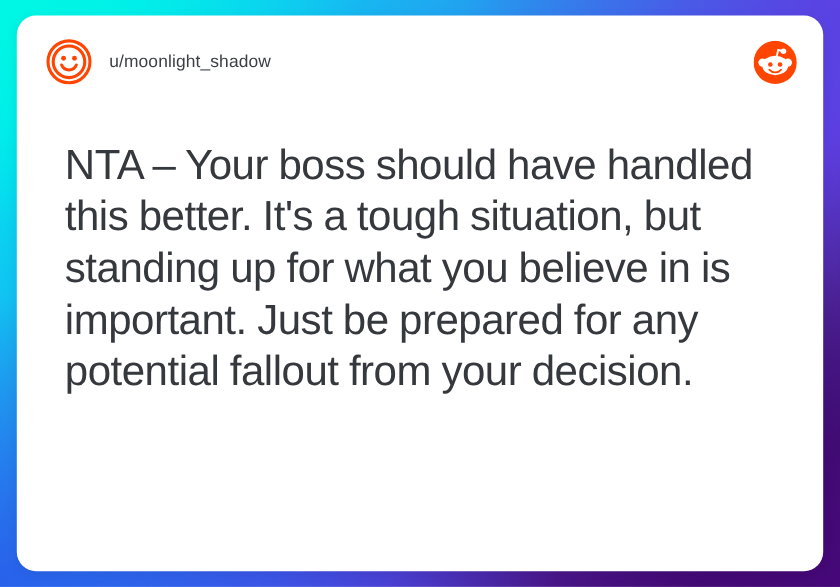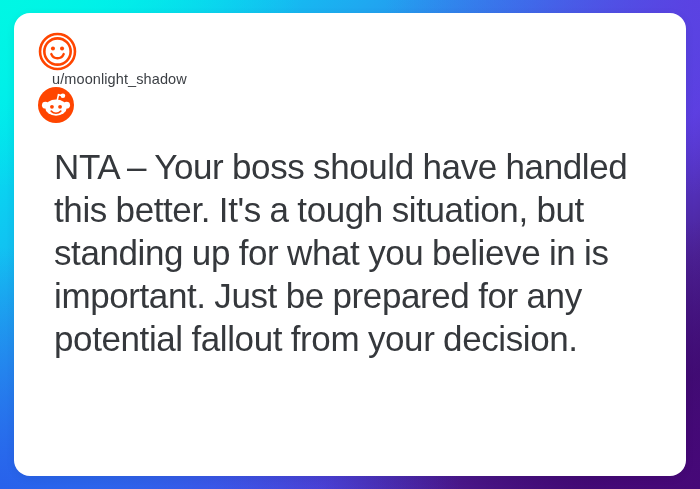--- a/index.html
+++ b/index.html
@@ -53,25 +53,24 @@
     height: 463px;
     box-sizing: border-box;
     background: #ffffff;
     border-radius: 16px;
     z-index: 2;
     box-shadow: 0 2px 10px rgba(0,0,0,0.07);
   }
 
   .card-header {
     display: flex;
-    align-items: flex-start;
+    align-items: center;
     padding: 19px 22px 0 24px;
     height: 58px;
     box-sizing: border-box;
-    flex-direction: column;
   }
 
   .avatar {
     width: 39px;
     height: 39px;
     flex: 0 0 39px;
     display: block;
   }
 
   .username {
@@ -87,21 +86,21 @@
 
   .reddit-logo {
     width: 36px;
     height: 36px;
     flex: 0 0 36px;
     display: block;
   }
 
   .card-body {
     padding: 0 44px 0 40px;
-    margin-top: 74px;
+    margin-top: 45px;
   }
 
   .comment-text {
     font-size: 35px;
     line-height: 43px;
     color: #35383c;
     font-family: "Liberation Sans", sans-serif;
     letter-spacing: -0.4px;
     word-spacing: -0.6px;
     margin: 0;

